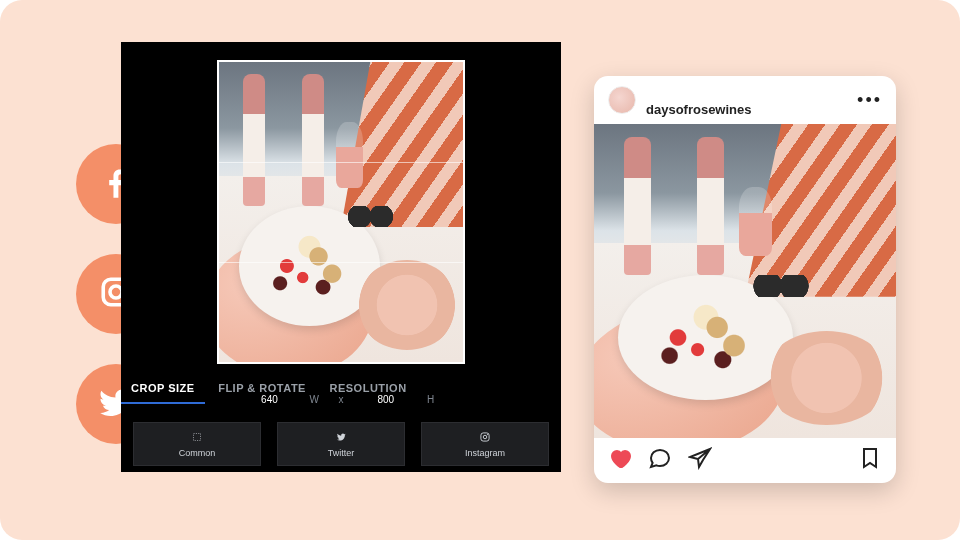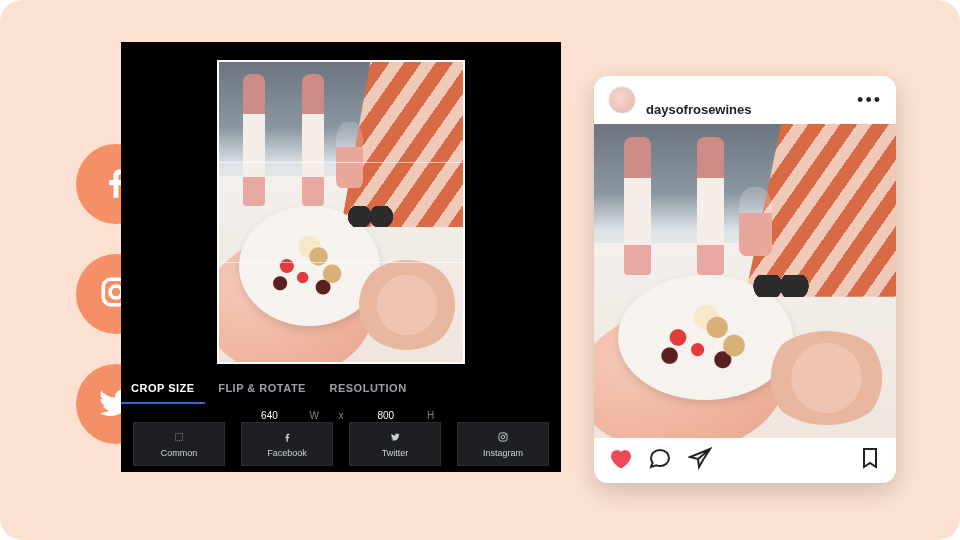--- a/index.html
+++ b/index.html
@@ -14,21 +14,21 @@
   .editor{position:absolute;left:121px;top:42px;width:440px;height:430px;background:#000;}
   .crop-area{position:absolute;left:96px;top:18px;width:248px;height:304px;border:2px solid #fff;box-sizing:border-box;overflow:hidden;}
   .crop-area::before,.crop-area::after{content:"";position:absolute;background:rgba(255,255,255,.6);}
   .crop-area::before{left:33.33%;top:0;width:1px;height:100%;box-shadow:81px 0 0 rgba(255,255,255,.6);}
   .crop-area::after{top:33.33%;left:0;height:1px;width:100%;box-shadow:0 100px 0 rgba(255,255,255,.6);}
 
   .tabs{position:absolute;left:0;top:332px;width:100%;text-align:left;font-size:11px;letter-spacing:.5px;color:#9aa0a8;font-weight:bold;}
   .tab{display:inline-block;padding:8px 10px;}
   .tab.active{color:#fff;border-bottom:2px solid #2f6bd6;}
 
-  .dims{position:absolute;left:0;top:368px;width:100%;text-align:center;font-size:10px;color:#bfc4cc;}
+  .dims{position:absolute;left:0;top:352px;width:100%;text-align:center;font-size:10px;color:#bfc4cc;}
   .dim-val{display:inline-block;width:60px;color:#fff;}
   .dim-lbl{display:inline-block;width:24px;color:#7e858f;}
 
   .preset-row{position:absolute;left:12px;top:380px;right:12px;display:flex;gap:16px;}
   .preset{flex:1;height:42px;background:#1e1f22;border:1px solid #2c2d31;display:flex;flex-direction:column;align-items:center;justify-content:center;color:#cfd3d9;font-size:9px;gap:2px;cursor:pointer;}
   .preset svg{fill:#cfd3d9;height:14px;}
 
   
   .ig{position:absolute;left:594px;top:76px;width:302px;height:407px;background:#fff;border-radius:14px;box-shadow:0 8px 24px rgba(0,0,0,.18);overflow:hidden;}
   .ig-header{height:48px;display:flex;align-items:center;padding:0 14px;gap:10px;}
@@ -139,26 +139,20 @@
 
     <div class="preset-row">
       <div class="preset">
         <span><svg viewBox="0 0 24 24">
               <rect x="6" y="6" width="12" height="12" fill="none" stroke="#cfd3d9" stroke-width="1" stroke-dasharray="2 2"></rect>
             </svg></span>
         <span>Common</span>
       </div>
       <div class="preset">
         <span><svg viewBox="0 0 24 24">
-              <path d="M13.5 20v-6h2l.3-2.4h-2.3V10c0-.7.2-1.2 1.3-1.2h1.2V6.6c-.2 0-1-.1-1.8-.1-1.8 0-3 1.1-3 3.1v1.9H9.3V14h1.9v6h2.3z"></path>
-            </svg></span>
-        <span>Facebook</span>
-      </div>
-      <div class="preset">
-        <span><svg viewBox="0 0 24 24">
               <path d="M20 7.5c-.5.2-1.1.4-1.7.5.6-.4 1.1-1 1.3-1.6-.6.3-1.2.6-1.9.7-.6-.6-1.4-1-2.3-1-1.7 0-3.1 1.4-3.1 3.1 0 .2 0 .5.1.7-2.6-.1-4.9-1.4-6.4-3.3-.3.5-.4 1-.4 1.6 0 1.1.5 2 1.4 2.6-.5 0-1-.2-1.4-.4 0 1.5 1.1 2.7 2.5 3-.3.1-.6.1-.8.1l-.6-.1c.4 1.2 1.6 2.1 2.9 2.1-1.1.8-2.4 1.3-3.9 1.3H5c1.4.9 3 1.4 4.8 1.4 5.7 0 8.8-4.7 8.8-8.8v-.4c.6-.4 1.1-1 1.4-1.5z"></path>
             </svg></span>
         <span>Twitter</span>
       </div>
       <div class="preset">
         <span><svg viewBox="0 0 24 24">
               <rect x="5" y="5" width="14" height="14" rx="4" fill="none" stroke="#cfd3d9" stroke-width="1.6"></rect>
               <circle cx="12" cy="12" r="3" fill="none" stroke="#cfd3d9" stroke-width="1.6"></circle>
               <circle cx="16.2" cy="7.8" r="1" fill="#cfd3d9"></circle>
             </svg></span>

